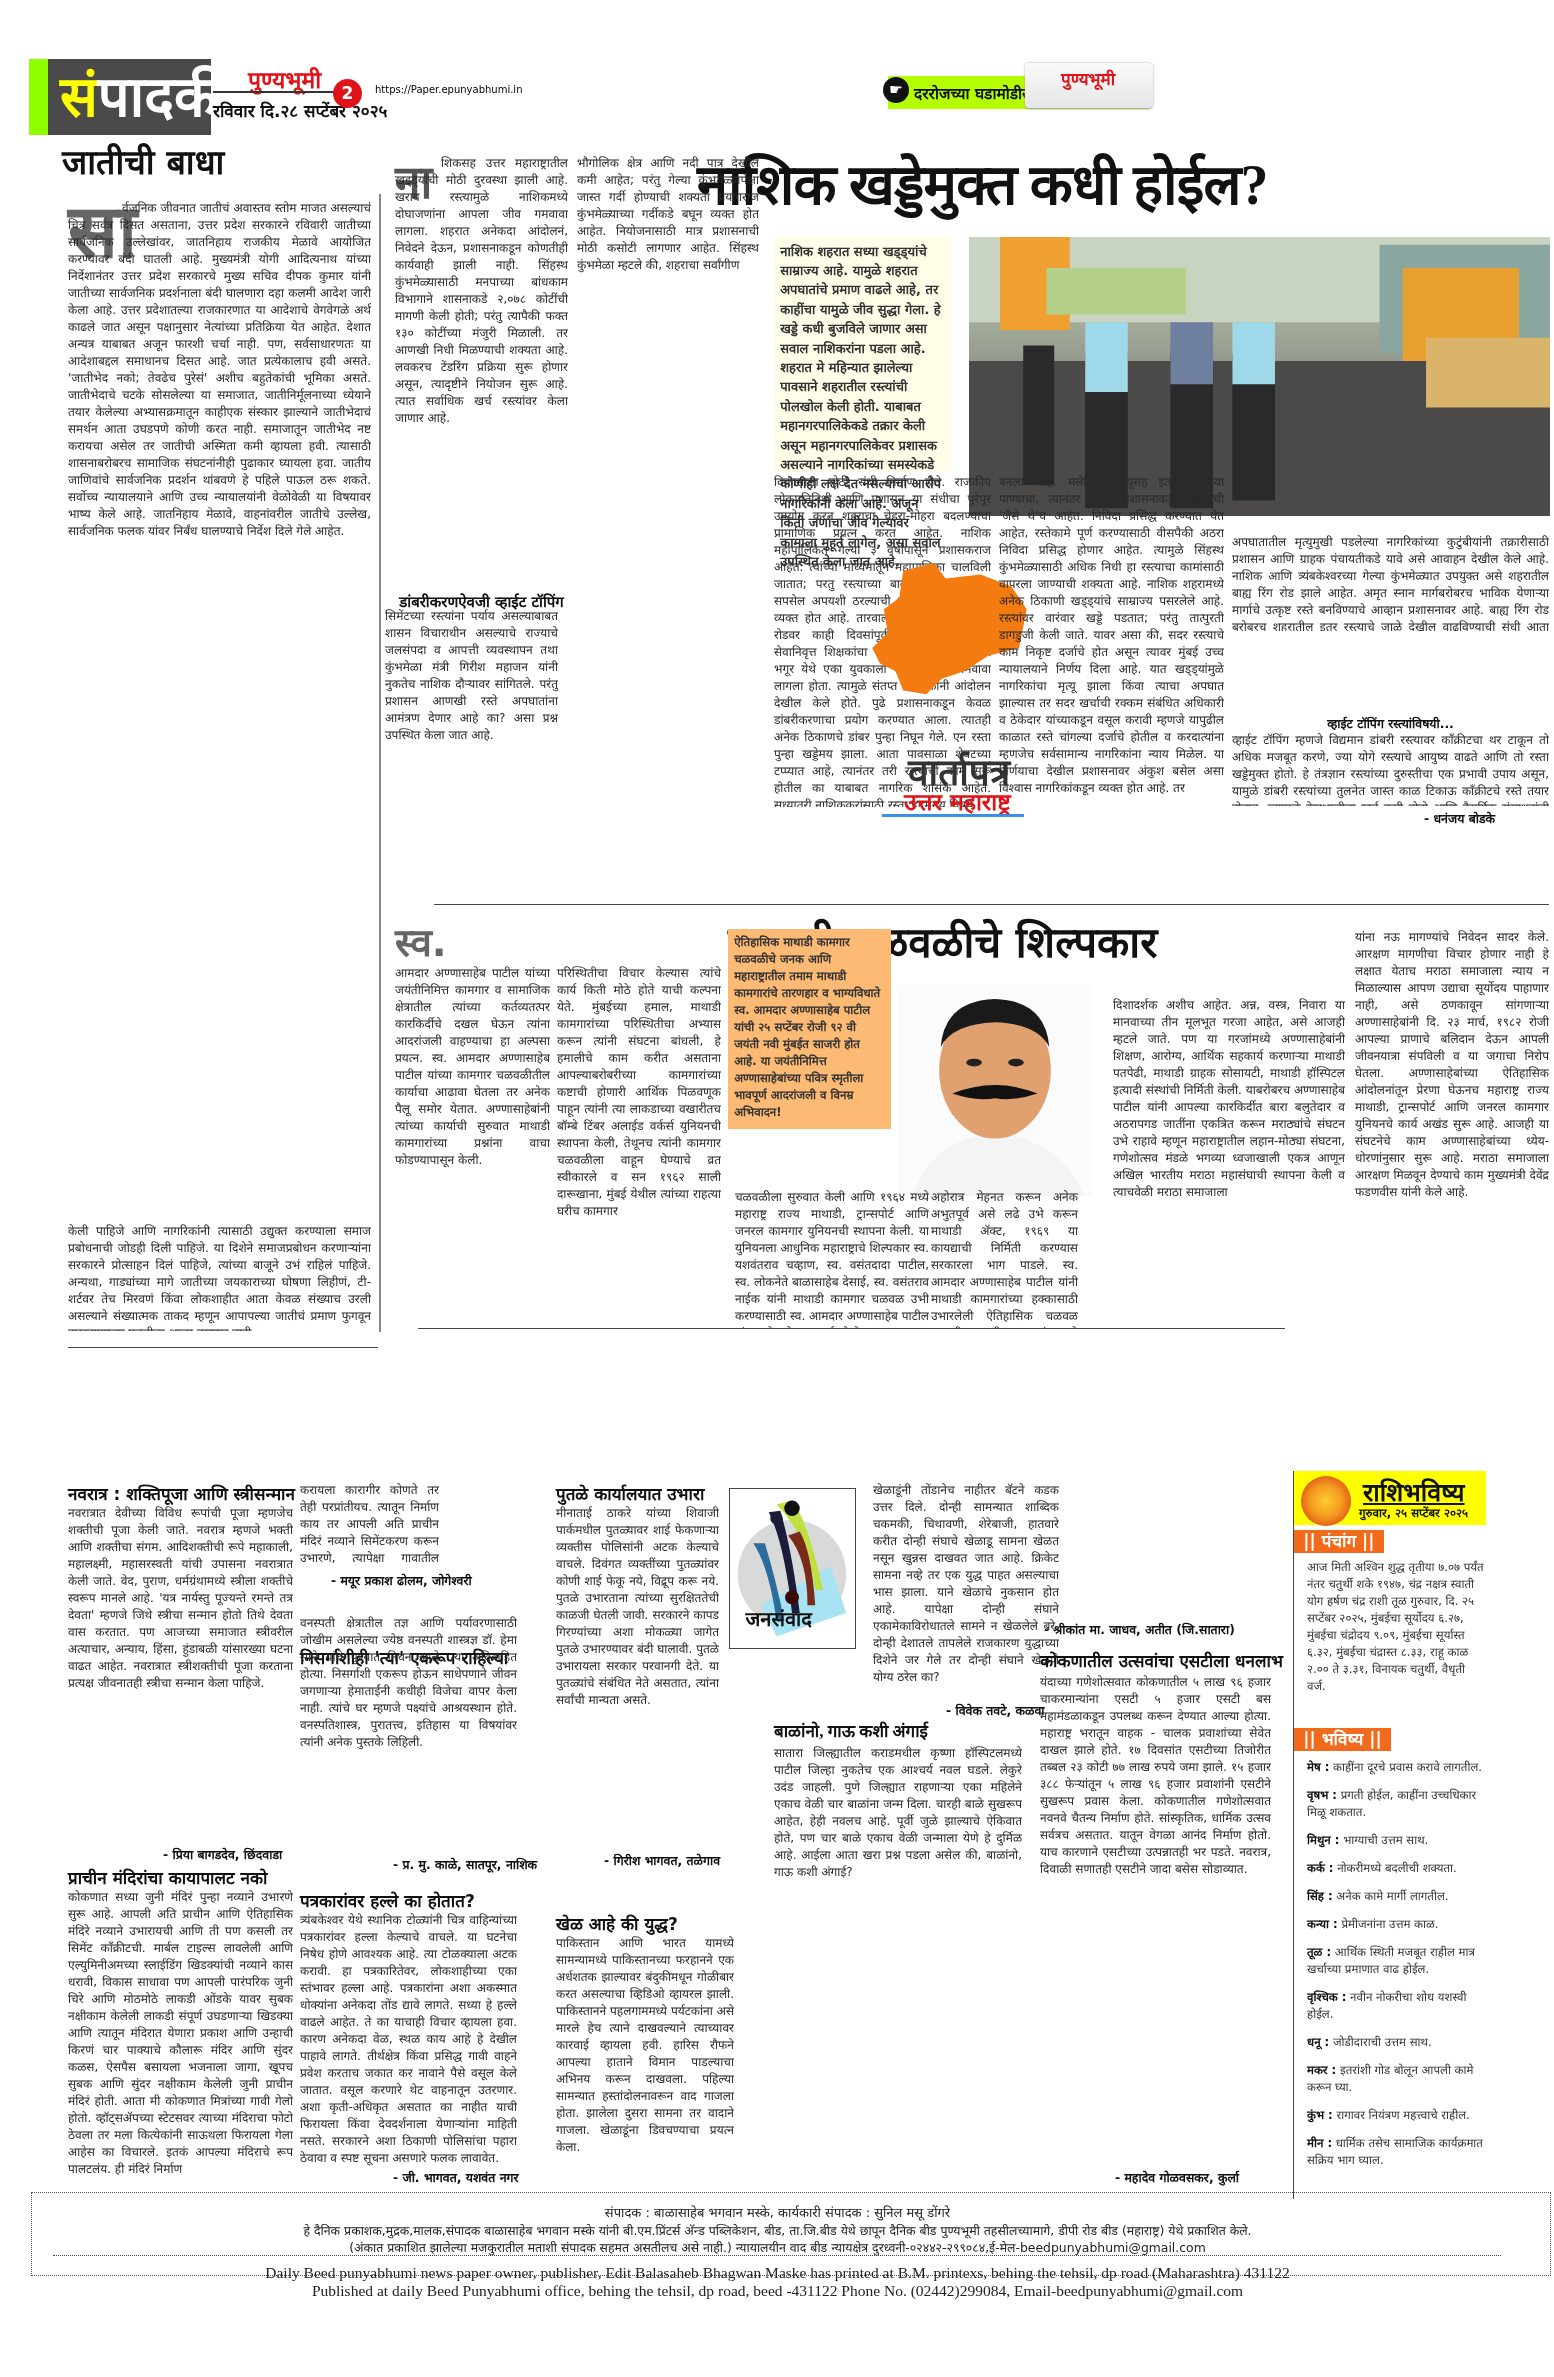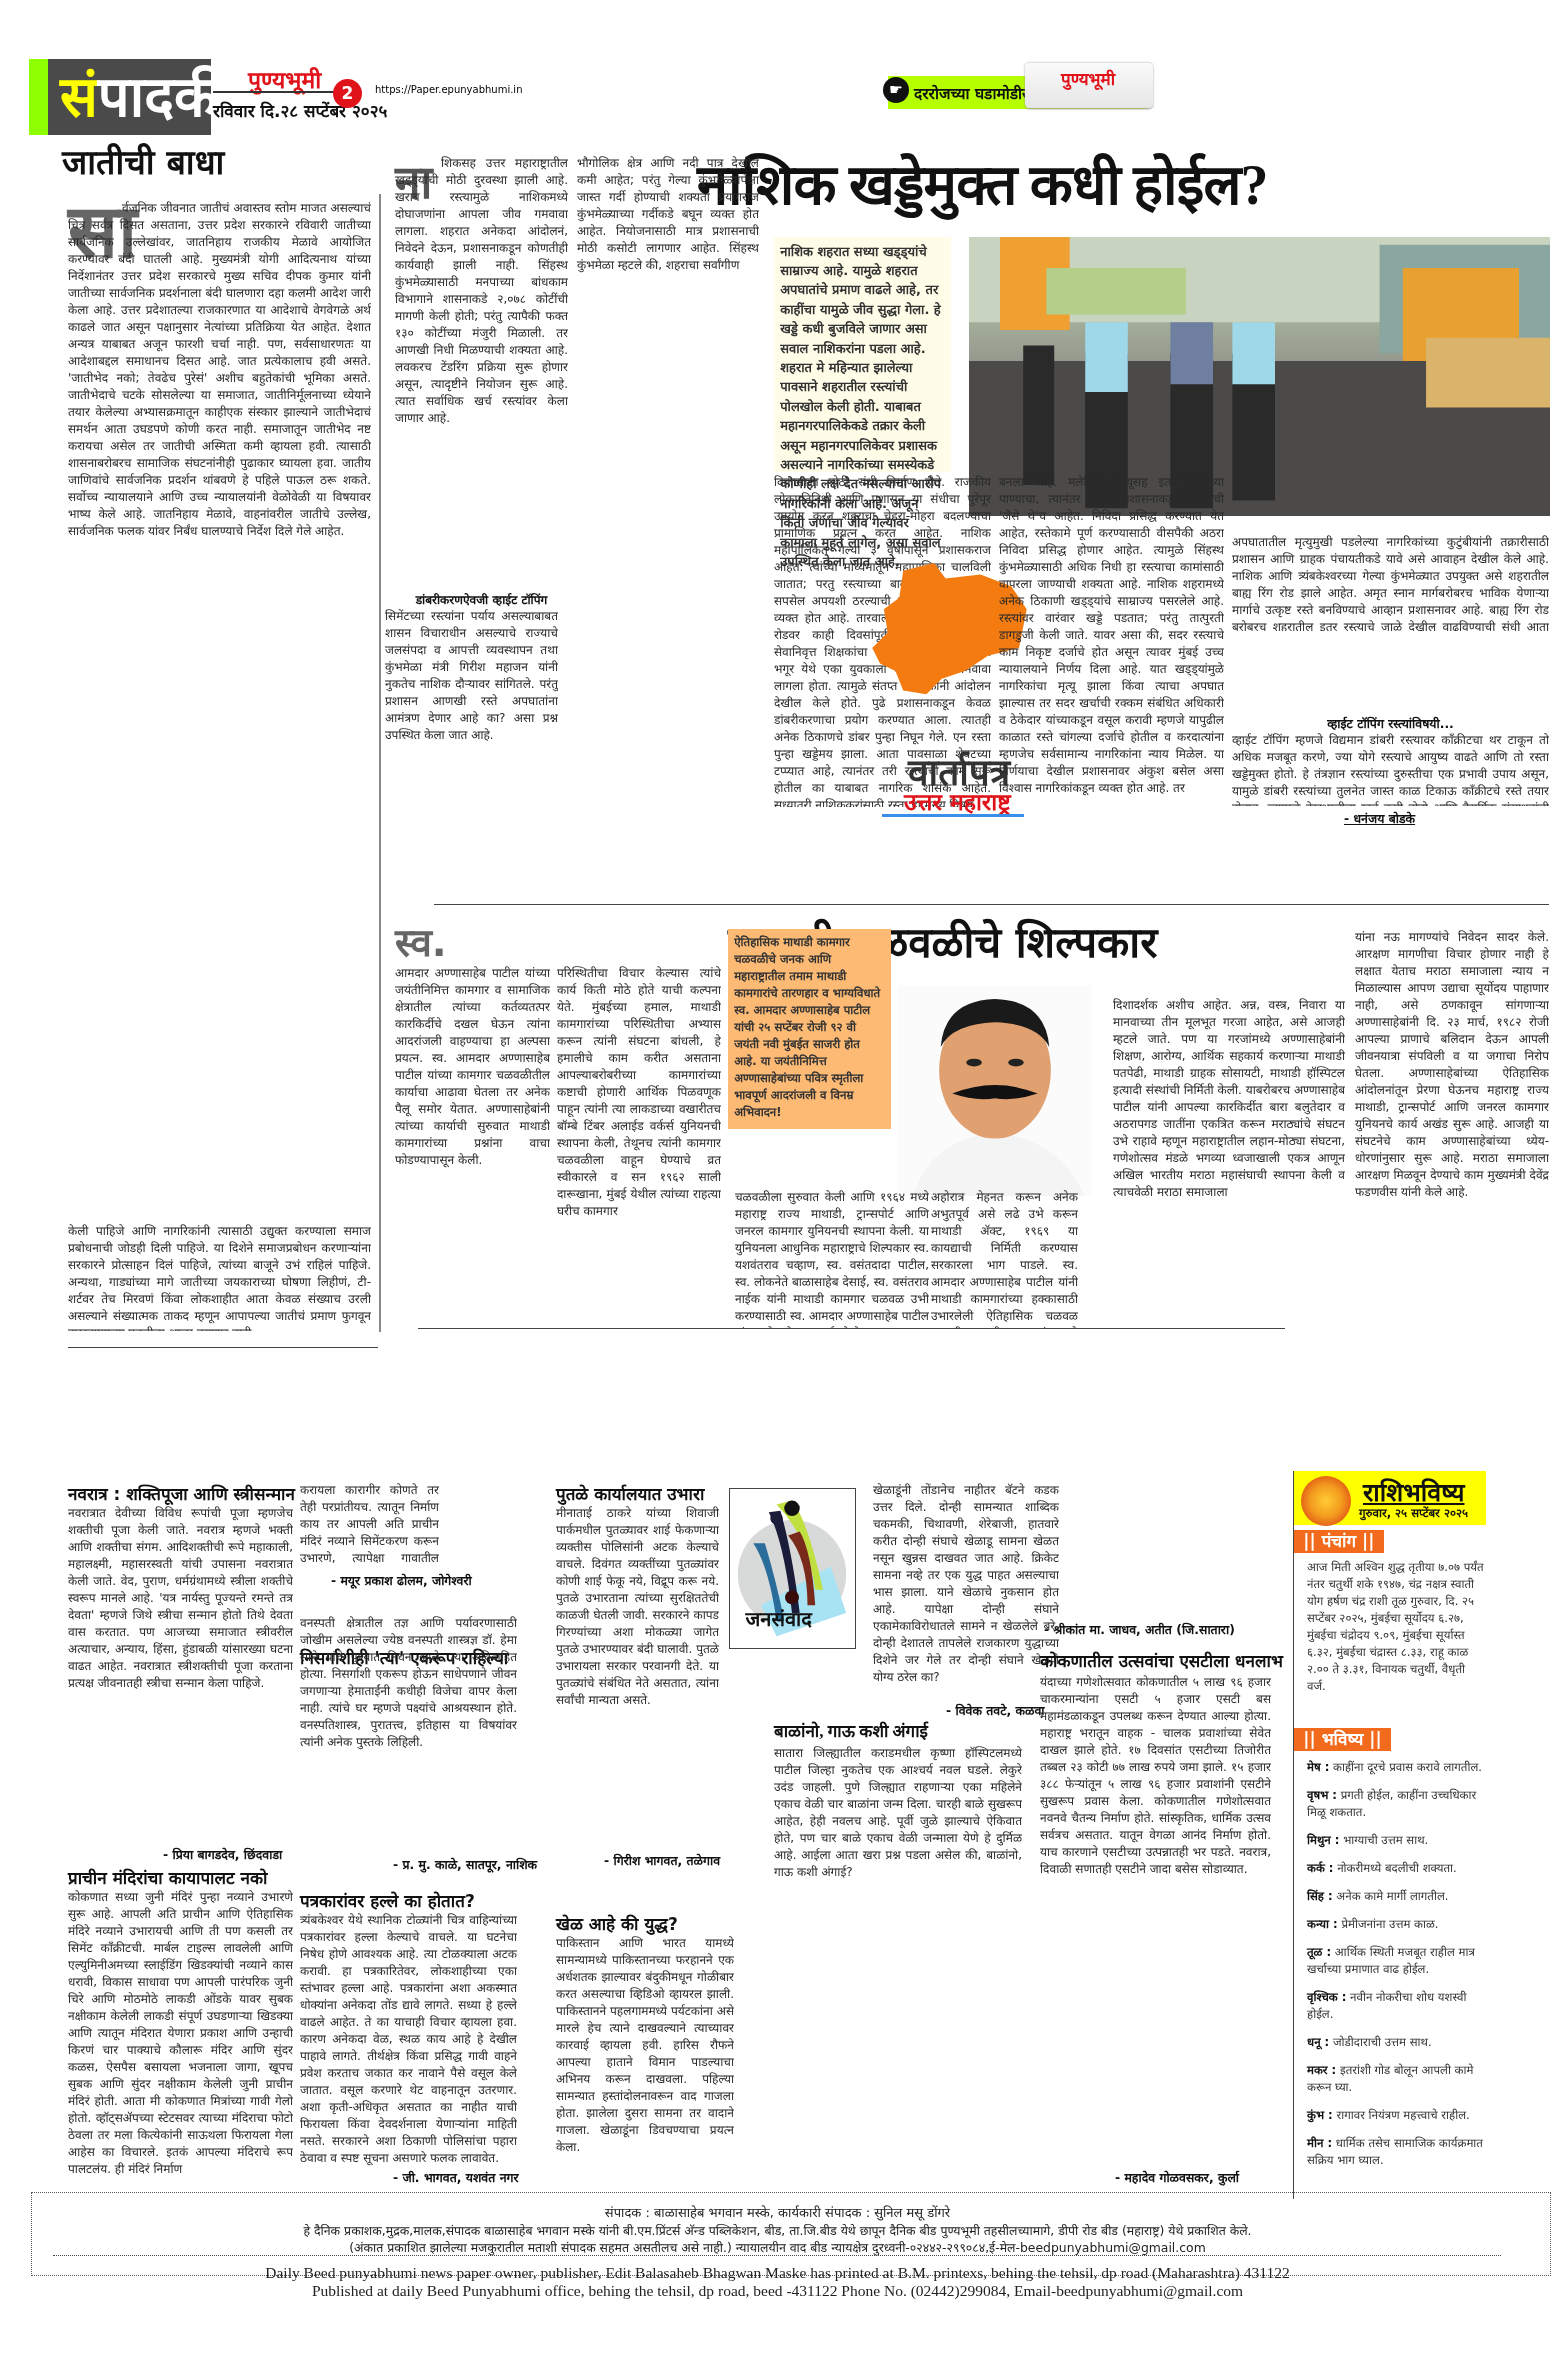--- a/index.html
+++ b/index.html
@@ -77,21 +77,21 @@
 <div class="abs" style="left:68px;top:200px;width:46px;height:62px;"><span class="dropcap">सा</span></div>
 <div class="abs txt" style="left:68px;top:200px;width:303px;height:1014px;text-indent:54px;">र्वजनिक जीवनात जातीचं अवास्तव स्तोम माजत असल्याचं चित्र सर्वत्र दिसत असताना, उत्तर प्रदेश सरकारने रविवारी जातीच्या सार्वजनिक उल्लेखांवर, जातनिहाय राजकीय मेळावे आयोजित करण्यावर बंदी घातली आहे. मुख्यमंत्री योगी आदित्यनाथ यांच्या निर्देशानंतर उत्तर प्रदेश सरकारचे मुख्य सचिव दीपक कुमार यांनी जातीच्या सार्वजनिक प्रदर्शनाला बंदी घालणारा दहा कलमी आदेश जारी केला आहे. उत्तर प्रदेशातल्या राजकारणात या आदेशाचे वेगवेगळे अर्थ काढले जात असून पक्षानुसार नेत्यांच्या प्रतिक्रिया येत आहेत. देशात अन्यत्र याबाबत अजून फारशी चर्चा नाही. पण, सर्वसाधारणतः या आदेशाबद्दल समाधानच दिसत आहे. जात प्रत्येकालाच हवी असते. 'जातीभेद नको; तेवढेच पुरेसं' अशीच बहुतेकांची भूमिका असते. जातीभेदाचे चटके सोसलेल्या या समाजात, जातीनिर्मूलनाच्या ध्येयाने तयार केलेल्या अभ्यासक्रमातून काहीएक संस्कार झाल्याने जातीभेदाचं समर्थन आता उघडपणे कोणी करत नाही. समाजातून जातीभेद नष्ट करायचा असेल तर जातीची अस्मिता कमी व्हायला हवी. त्यासाठी शासनाबरोबरच सामाजिक संघटनांनीही पुढाकार घ्यायला हवा. जातीय जाणिवांचे सार्वजनिक प्रदर्शन थांबवणे हे पहिले पाऊल ठरू शकते. सर्वोच्च न्यायालयाने आणि उच्च न्यायालयांनी वेळोवेळी या विषयावर भाष्य केले आहे. जातनिहाय मेळावे, वाहनांवरील जातीचे उल्लेख, सार्वजनिक फलक यांवर निर्बंध घालण्याचे निर्देश दिले गेले आहेत.</div>
 <div class="abs txt" style="left:68px;top:1223px;width:303px;height:108px;">केली पाहिजे आणि नागरिकांनी त्यासाठी उद्युक्त करण्याला समाज प्रबोधनाची जोडही दिली पाहिजे. या दिशेने समाजप्रबोधन करणाऱ्यांना सरकारने प्रोत्साहन दिलं पाहिजे, त्यांच्या बाजूने उभं राहिलं पाहिजे. अन्यथा, गाड्यांच्या मागे जातीच्या जयकाराच्या घोषणा लिहीणं, टी-शर्टवर तेच मिरवणं किंवा लोकशाहीत आता केवळ संख्याच उरली असल्याने संख्यात्मक ताकद म्हणून आपापल्या जातीचं प्रमाण फुगवून दाखवण्याच्या प्रवृत्तीला आळा बसणार नाही.</div>
 <div class="abs vline" style="left:379px;top:194px;height:1138px;"></div>
 <div class="abs hr" style="left:68px;top:1347px;width:310px;height:0.8px;"></div>
 
 <div class="abs" style="left:395px;top:155px;font-size:46px;font-weight:bold;color:#555;line-height:54px;">ना</div>
 <div class="abs h-nashik">नाशिक खड्डेमुक्त कधी होईल?</div>
 <div class="abs txt" style="left:434px;top:155px;width:139px;height:51px;"></div>
 <div class="abs txt" style="left:395px;top:155px;width:173px;height:434px;text-indent:46px;">शिकसह उत्तर महाराष्ट्रातील खड्ड्यांची मोठी दुरवस्था झाली आहे. खराब रस्त्यामुळे नाशिकमध्ये दोघाजणांना आपला जीव गमवावा लागला. शहरात अनेकदा आंदोलनं, निवेदने देऊन, प्रशासनाकडून कोणतीही कार्यवाही झाली नाही. सिंहस्थ कुंभमेळ्यासाठी मनपाच्या बांधकाम विभागाने शासनाकडे २,०७८ कोटींची मागणी केली होती; परंतु त्यापैकी फक्त १३० कोटींच्या मंजुरी मिळाली. तर आणखी निधी मिळण्याची शक्यता आहे. लवकरच टेंडरिंग प्रक्रिया सुरू होणार असून, त्यादृष्टीने नियोजन सुरू आहे. त्यात सर्वाधिक खर्च रस्त्यांवर केला जाणार आहे.</div>
-<div class="abs" style="left:395px;top:591px;width:173px;text-align:center;font-weight:bold;font-size:12px;color:#111;">डांबरीकरणऐवजी व्हाईट टॉपिंग</div>
+<div class="abs" style="left:395px;top:591px;width:173px;text-align:center;font-weight:bold;font-size:15px;color:#111;">डांबरीकरणऐवजी व्हाईट टॉपिंग</div>
 <div class="abs txt" style="left:385px;top:608px;width:173px;height:178px;">सिमेंटच्या रस्त्यांना पर्याय असल्याबाबत शासन विचाराधीन असल्याचे राज्याचे जलसंपदा व आपत्ती व्यवस्थापन तथा कुंभमेळा मंत्री गिरीश महाजन यांनी नुकतेच नाशिक दौऱ्यावर सांगितले. परंतु प्रशासन आणखी रस्ते अपघातांना आमंत्रण देणार आहे का? असा प्रश्न उपस्थित केला जात आहे.</div>
 <div class="abs txt" style="left:577px;top:155px;width:182px;height:643px;">भौगोलिक क्षेत्र आणि नदी पात्र देखील कमी आहेत; परंतु गेल्या कुंभमेळ्यापेक्षा जास्त गर्दी होण्याची शक्यता प्रयागराज कुंभमेळ्याच्या गर्दीकडे बघून व्यक्त होत आहेत. नियोजनासाठी मात्र प्रशासनाची मोठी कसोटी लागणार आहेत. सिंहस्थ कुंभमेळा म्हटले की, शहराचा सर्वांगीण</div>
 <div class="abs lede-box">नाशिक शहरात सध्या खड्ड्यांचे साम्राज्य आहे. यामुळे शहरात अपघातांचे प्रमाण वाढले आहे, तर काहींचा यामुळे जीव सुद्धा गेला. हे खड्डे कधी बुजविले जाणार असा सवाल नाशिकरांना पडला आहे. शहरात मे महिन्यात झालेल्या पावसाने शहरातील रस्त्यांची पोलखोल केली होती. याबाबत महानगरपालिकेकडे तक्रार केली असून महानगरपालिकेवर प्रशासक असल्याने नागरिकांच्या समस्येकडे कोणीही लक्ष देत नसल्याचा आरोप नागरिकांनी केला आहे. अजून किती जणांचा जीव गेल्यावर कामाला मुहूर्त लागेल, असा सवाल उपस्थित केला जात आहे.</div>
 <div class="abs photo-road">
   <svg width="581" height="279" viewBox="0 0 750 360">
     <rect x="0" y="0" width="750" height="110" fill="#c9d4c0"></rect>
     <rect x="40" y="0" width="90" height="120" fill="#f0a030"></rect>
     <rect x="100" y="40" width="180" height="60" fill="#b4cf8a"></rect>
     <rect x="530" y="10" width="220" height="140" fill="#8aa6a0"></rect>
     <rect x="560" y="40" width="150" height="120" fill="#e8a030"></rect>
@@ -116,21 +116,21 @@
     <path d="M40 10 L80 0 L95 20 L140 15 L180 30 L200 60 L190 110 L150 120 L120 140 L90 150 L70 170 L40 165 L30 140 L10 130 L0 110 L20 90 L15 60 L35 45 Z" fill="#f47b10"></path>
   </svg>
 </div>
 <div class="abs vrt-title">वार्तापत्र</div>
 <div class="abs vrt-sub">उत्तर महाराष्ट्र</div>
 <div class="abs vrt-line"></div>
 <div class="abs txt" style="left:999px;top:474px;width:225px;height:333px;">बनला आहे. मलेरिया, डेंग्यूसह इतर साथीच्या पाण्याचा, त्यानंतर मनपा प्रशासनाकडून रस्त्यांची 'जैसे थे'च आहेत. निविदा प्रसिद्ध करण्यात येत आहेत, रस्तेकामे पूर्ण करण्यासाठी वीसपैकी अठरा निविदा प्रसिद्ध होणार आहेत. त्यामुळे सिंहस्थ कुंभमेळ्यासाठी अधिक निधी हा रस्त्याचा कामांसाठी वापरला जाण्याची शक्यता आहे. नाशिक शहरामध्ये अनेक ठिकाणी खड्ड्यांचे साम्राज्य पसरलेले आहे. रस्त्यांवर वारंवार खड्डे पडतात; परंतु तात्पुरती डागडुजी केली जाते. यावर असा की, सदर रस्त्याचे काम निकृष्ट दर्जाचे होत असून त्यावर मुंबई उच्च न्यायालयाने निर्णय दिला आहे. यात खड्ड्यांमुळे नागरिकांचा मृत्यू झाला किंवा त्याचा अपघात झाल्यास तर सदर खर्चाची रक्कम संबंधित अधिकारी व ठेकेदार यांच्याकडून वसूल करावी म्हणजे यापुढील काळात रस्ते चांगल्या दर्जाचे होतील व करदात्यांना म्हणजेच सर्वसामान्य नागरिकांना न्याय मिळेल. या निर्णयाचा देखील प्रशासनावर अंकुश बसेल असा विश्वास नागरिकांकडून व्यक्त होत आहे. तर</div>
 <div class="abs txt" style="left:1232px;top:534px;width:317px;height:97px;">अपघातातील मृत्युमुखी पडलेल्या नागरिकांच्या कुटुंबीयांनी तक्रारीसाठी प्रशासन आणि ग्राहक पंचायतीकडे यावे असे आवाहन देखील केले आहे. नाशिक आणि त्र्यंबकेश्वरच्या गेल्या कुंभमेळ्यात उपयुक्त असे शहरातील बाह्य रिंग रोड झाले आहेत. अमृत स्नान मार्गबरोबरच भाविक येणाऱ्या मार्गाचे उत्कृष्ट रस्ते बनविण्याचे आव्हान प्रशासनावर आहे. बाह्य रिंग रोड बरोबरच शहरातील इतर रस्त्याचे जाळे देखील वाढविण्याची संधी आता प्रशासनाकडे आहे. त्या दृष्टीने पुढील काळात प्रयत्न होतील अशी अपेक्षा यानिमित्ताने व्यक्त करू या.</div>
 <div class="abs" style="left:1232px;top:715px;width:317px;text-align:center;font-weight:bold;font-size:12.4px;color:#111;">व्हाईट टॉपिंग रस्त्यांविषयी...</div>
 <div class="abs txt" style="left:1232px;top:732px;width:317px;height:74px;">व्हाईट टॉपिंग म्हणजे विद्यमान डांबरी रस्त्यावर कॉंक्रीटचा थर टाकून तो अधिक मजबूत करणे, ज्या योगे रस्त्याचे आयुष्य वाढते आणि तो रस्ता खड्डेमुक्त होतो. हे तंत्रज्ञान रस्त्यांच्या दुरुस्तीचा एक प्रभावी उपाय असून, यामुळे डांबरी रस्त्यांच्या तुलनेत जास्त काळ टिकाऊ कॉंक्रीटचे रस्ते तयार होतात, ज्यामुळे देखभालीचा खर्च कमी होतो आणि नैसर्गिक संसाधनांची बचत होते. सिमेंट कॉंक्रीटचा थर डांबरी रस्त्यांपेक्षा जास्त काळ टिकतो, सुमारे ३० वर्षांपर्यंत रस्त्याचे आयुष्य वाढते.</div>
-<div class="abs signoff" style="left:1344px;top:810px;text-decoration:underline;">- धनंजय बोडके</div>
+<div class="abs signoff" style="left:1424px;top:810px;">- धनंजय बोडके</div>
 <div class="abs hr" style="left:434px;top:904px;width:1115px;height:0.8px;"></div>
 
 <div class="abs" style="left:395px;top:914px;font-size:39px;font-weight:bold;color:#666;">स्व.</div>
 <div class="abs h-mathadi">माथाडी चळवळीचे शिल्पकार</div>
 <div class="abs txt" style="left:432px;top:917px;width:279px;height:85px;"></div>
 <div class="abs txt" style="left:395px;top:965px;width:155px;height:364px;">आमदार अण्णासाहेब पाटील यांच्या जयंतीनिमित्त कामगार व सामाजिक क्षेत्रातील त्यांच्या कर्तव्यतत्पर कारकिर्दीचे दखल घेऊन त्यांना आदरांजली वाहण्याचा हा अल्पसा प्रयत्न. स्व. आमदार अण्णासाहेब पाटील यांच्या कामगार चळवळीतील कार्याचा आढावा घेतला तर अनेक पैलू समोर येतात. अण्णासाहेबांनी त्यांच्या कार्याची सुरुवात माथाडी कामगारांच्या प्रश्नांना वाचा फोडण्यापासून केली.</div>
 <div class="abs txt" style="left:557px;top:965px;width:164px;height:364px;">परिस्थितीचा विचार केल्यास त्यांचे कार्य किती मोठे होते याची कल्पना येते. मुंबईच्या हमाल, माथाडी कामगारांच्या परिस्थितीचा अभ्यास करून त्यांनी संघटना बांधली, हे हमालीचे काम करीत असताना आपल्याबरोबरीच्या कामगारांच्या कष्टाची होणारी आर्थिक पिळवणूक पाहून त्यांनी त्या लाकडाच्या वखारीतच बॉम्बे टिंबर अलाईड वर्कर्स युनियनची स्थापना केली, तेथूनच त्यांनी कामगार चळवळीला वाहून घेण्याचे व्रत स्वीकारले व सन १९६२ साली दारूखाना, मुंबई येथील त्यांच्या राहत्या घरीच कामगार</div>
 <div class="abs pink-box">ऐतिहासिक माथाडी कामगार चळवळीचे जनक आणि महाराष्ट्रातील तमाम माथाडी कामगारांचे तारणहार व भाग्यविधाते स्व. आमदार अण्णासाहेब पाटील यांची २५ सप्टेंबर रोजी ९२ वी जयंती नवी मुंबईत साजरी होत आहे. या जयंतीनिमित्त अण्णासाहेबांच्या पवित्र स्मृतीला भावपूर्ण आदरांजली व विनम्र अभिवादन!</div>
 <div class="abs portrait">
   <svg width="194" height="211" viewBox="0 0 250 272">

